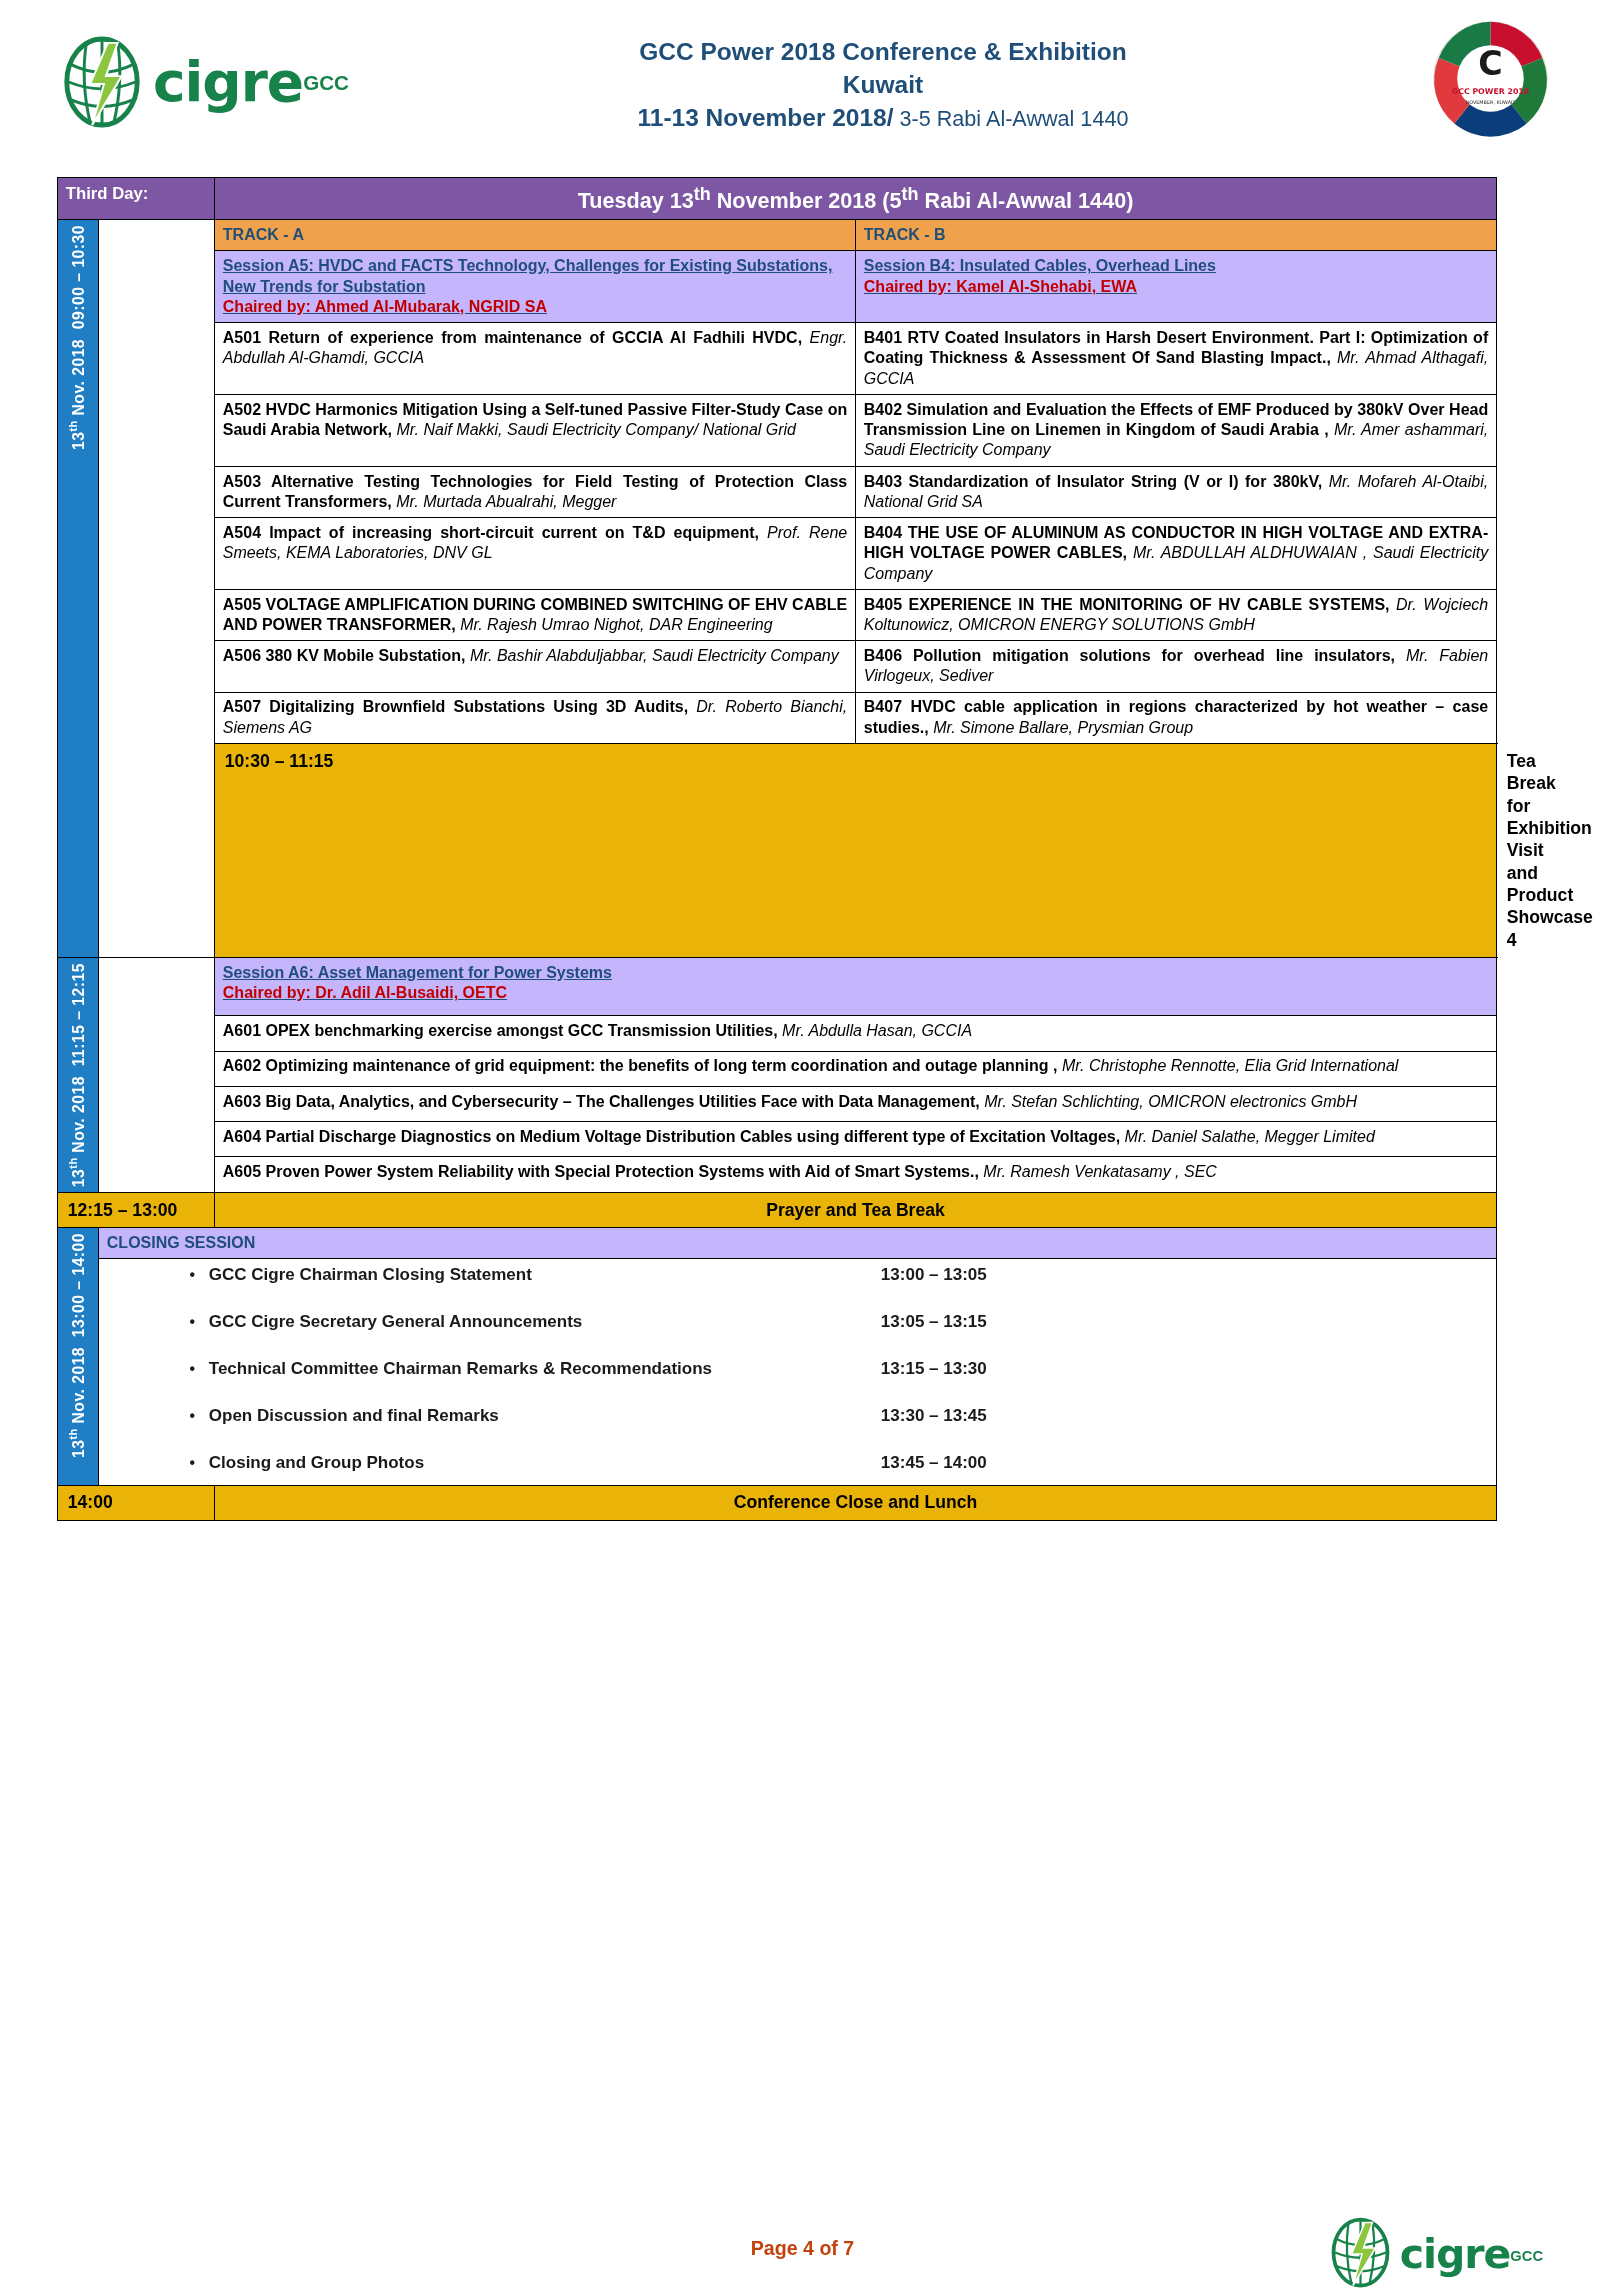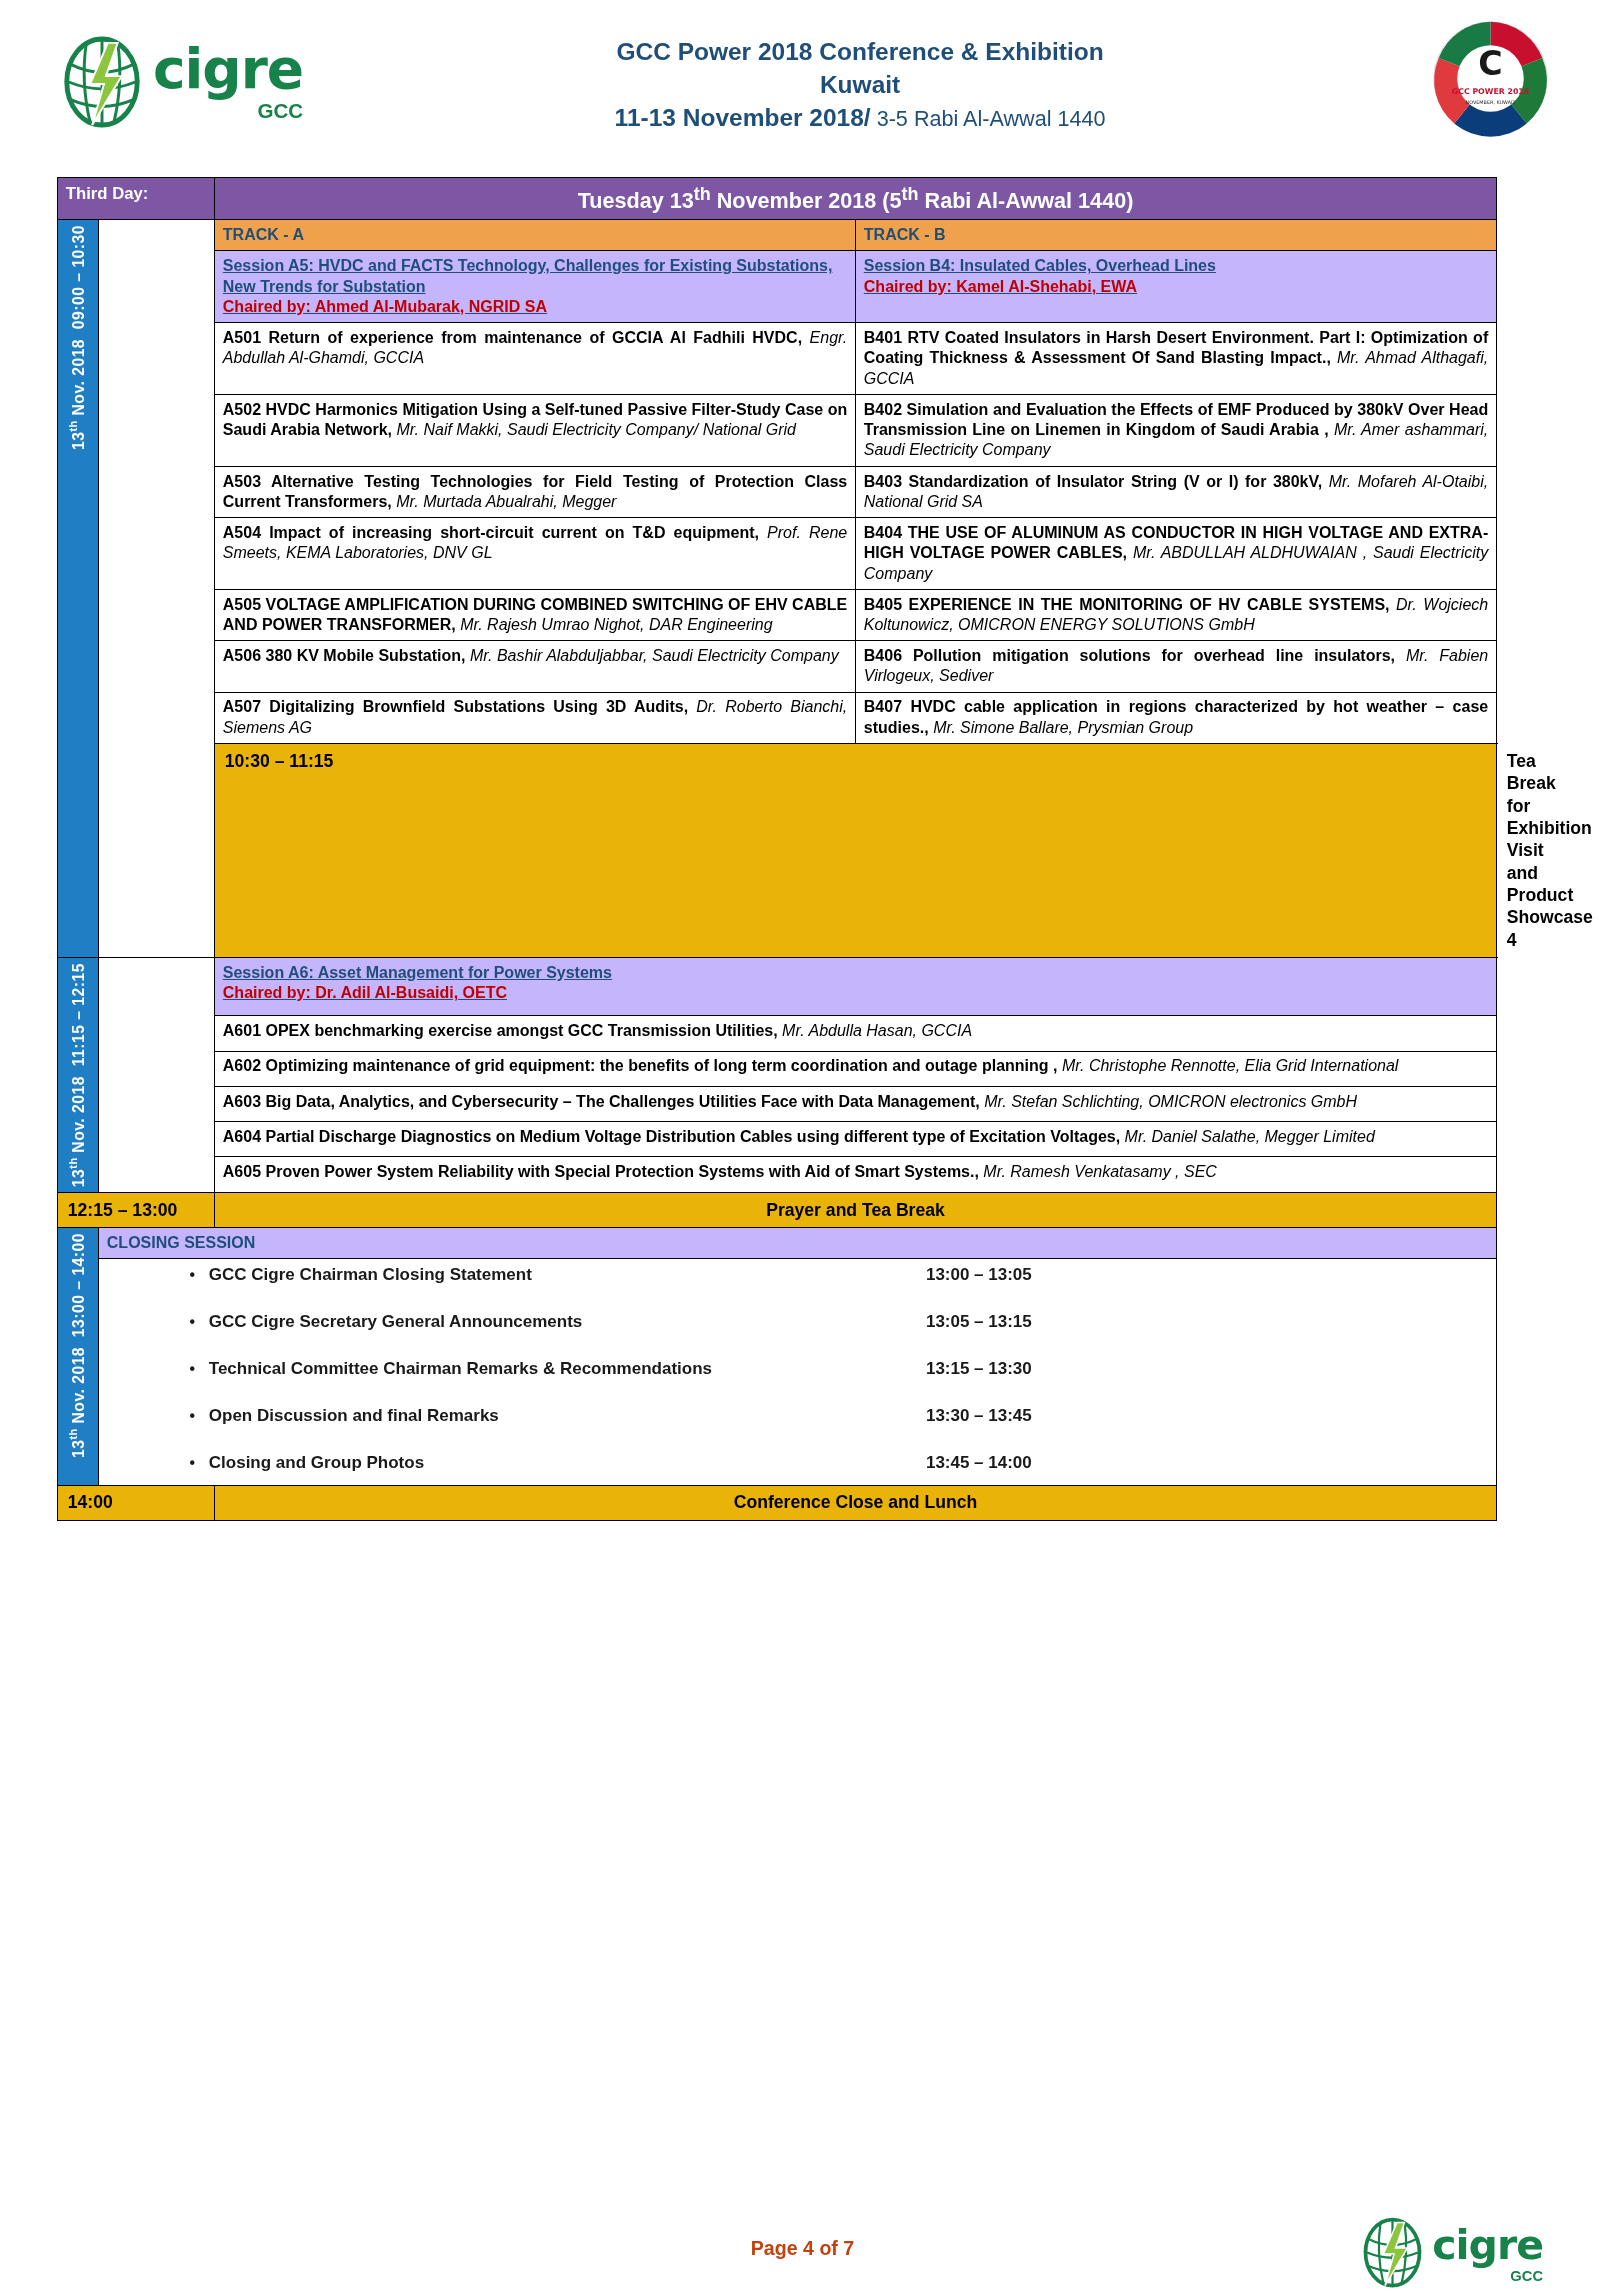--- a/index.html
+++ b/index.html
@@ -30,21 +30,21 @@
   .cigre-word{
     font-family:"DejaVu Sans", sans-serif;
     font-size:55px;font-weight:bold;color:#17824a;
     letter-spacing:-1px;line-height:1;
   }
   .cigre-sub{
     font-family:"Liberation Sans", sans-serif;
     font-size:20.6px;font-weight:bold;color:#17824a;
     margin-top:2px;
   }
-  .logo-left-text{display:flex;flex-direction:column;align-items:flex-end;justify-content:center;}
+  .logo-left-text{display:flex;flex-direction:row;align-items:center;justify-content:center;}
 
   .header-center{
     flex:1;text-align:center;
     color:#1f4e79;
     line-height:1.35;
     margin-top:3.9px;
   }
   .header-title{
     font-size:24.5px;font-weight:bold;color:#1f4e79;
   }
@@ -150,21 +150,21 @@
     font-weight:bold;
     font-size:17px;
     color:#1a1a1a;
   }
   .closing-list li:last-child{margin-bottom:5.9px;}
   .bullet{
     width:33px;flex:0 0 33px;text-align:center;font-size:15.7px;
     padding-left:69px;
   }
   .c-label{flex:0 0 627px;}
-  .c-time{flex:0 0 196px;text-align:right;}
+  .c-time{flex:0 0 196px;text-align:center;}
   .footer-page{
     font-size:19.6px;color:#c2410c;
     position:absolute;left:0;right:16px;text-align:center;bottom:33px;font-weight:bold;
   }
   .footer-logo{
     position:absolute;right:78px;bottom:0px;
     display:flex;align-items:center;gap:4.9px;
   }
   .footer-logo .cigre-word{font-size:41px;}
   .footer-logo .cigre-sub{font-size:14.7px;}

